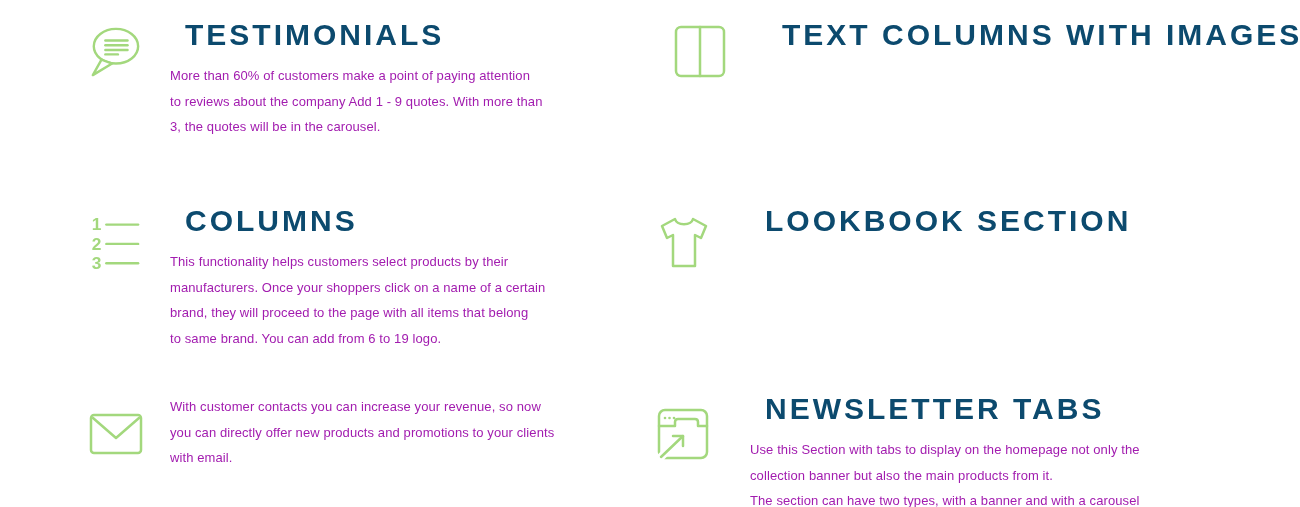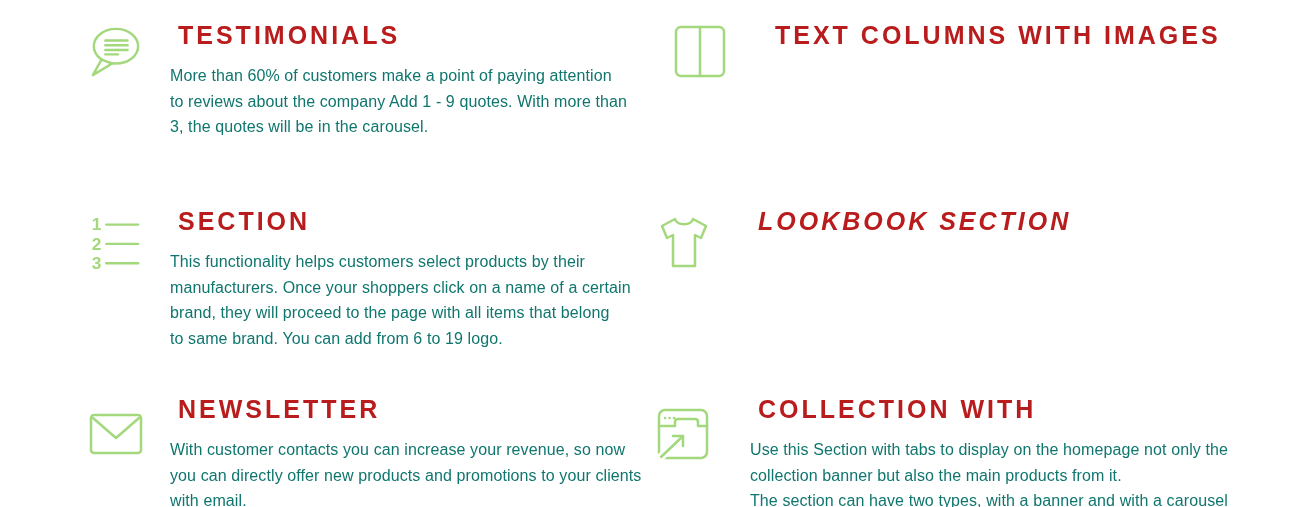--- a/index.html
+++ b/index.html
@@ -15,48 +15,48 @@
   .feature {
     position: absolute;
     display: flex;
     align-items: flex-start;
   }
   .feature .icon-col { flex: 0 0 auto; }
   .col-l .icon-col { width: 82px; }
   .col-r .icon-col { width: 95px; }
   .feature .text-col { flex: 1 1 auto; }
   .feature h2 {
-    font-size: 25px;
+    font-size: 30px;
     font-weight: 700;
     letter-spacing: 3px;
-    color: #b91c1c;
+    color: #0c4a6e;
     line-height: 30px;
-    margin: 0 0 13px 8px;
+    margin: 0 0 13px 15px;
     white-space: nowrap;
   }
   .feature p {
-    font-size: 16px;
+    font-size: 13px;
     line-height: 25.5px;
-    color: #0f766e;
+    color: #a21caf;
     letter-spacing: 0.1px;
     white-space: pre;
   }
   .icon { display: block; }
   .icon svg { display: block; }
   .icon-chat       { margin-top: 2px; }
   .icon-columns    { margin-top: 5px; }
   .icon-logolist   { margin-top: 4px; }
   .icon-tshirt     { margin-top: 9px; }
   .icon-envelope   { margin-top: 18px; }
   .icon-collection { margin-top: 11px; }
   
   .pos-r1l { left: 88px;  top: 20px;  width: 552px; }
   .pos-r1r { left: 672px; top: 20px;  width: 585px; }
   .pos-r2l { left: 88px;  top: 206px; width: 552px; }
-  .pos-r2r { left: 655px; top: 206px; width: 585px; font-style: italic; }
+  .pos-r2r { left: 655px; top: 206px; width: 585px; }
   .pos-r3l { left: 88px;  top: 394px; width: 552px; }
   .pos-r3r { left: 655px; top: 394px; width: 585px; }
   .g { stroke: #a3d87d; stroke-width: 2.5; fill: none; stroke-linecap: round; stroke-linejoin: round; }
   .g-fill { fill: #a3d87d; }
   .g-mask { stroke: #ffffff; stroke-width: 8; fill: none; stroke-linecap: butt; }
   .g-digit { fill: #a3d87d; font-family: "Liberation Sans", sans-serif; font-size: 18px; font-weight: 700; }
 </style>
 </head>
 <body>
 
@@ -104,21 +104,21 @@
           <text class="g-digit" x="4" y="20">1</text>
           <line class="g" x1="19" y1="14" x2="52" y2="14"></line>
           <text class="g-digit" x="4" y="40">2</text>
           <line class="g" x1="19" y1="34" x2="52" y2="34"></line>
           <text class="g-digit" x="4" y="60">3</text>
           <line class="g" x1="19" y1="54" x2="52" y2="54"></line>
         </svg>
       </span>
     </div>
     <div class="text-col">
-      <h2>SECTION</h2>
+      <h2>COLUMNS</h2>
       <p>This functionality helps customers select products by their
 manufacturers. Once your shoppers click on a name of a certain
 brand, they will proceed to the page with all items that belong
 to same brand. You can add from 6 to 19 logo.</p>
     </div>
   </section>
 
   <section class="feature col-r pos-r2r">
     <div class="icon-col">
       <span class="icon icon-tshirt">
@@ -135,21 +135,20 @@
   <section class="feature col-l pos-r3l">
     <div class="icon-col">
       <span class="icon icon-envelope">
         <svg width="56" height="44" viewBox="0 0 56 44">
           <rect class="g" x="3" y="3" width="50" height="38" rx="3"></rect>
           <polyline class="g" points="5,6 28,26 51,6"></polyline>
         </svg>
       </span>
     </div>
     <div class="text-col">
-      <h2>NEWSLETTER</h2>
       <p>With customer contacts you can increase your revenue, so now
 you can directly offer new products and promotions to your clients
 with email.</p>
     </div>
   </section>
 
   <section class="feature col-r pos-r3r">
     <div class="icon-col">
       <span class="icon icon-collection">
         <svg width="58" height="58" viewBox="0 0 58 58">
@@ -158,20 +157,20 @@
           <circle class="g-fill" cx="10" cy="13" r="1.3"></circle>
           <circle class="g-fill" cx="14.5" cy="13" r="1.3"></circle>
           <circle class="g-fill" cx="19" cy="13" r="1.3"></circle>
           <line class="g-mask" x1="2" y1="56" x2="14" y2="44"></line>
           <line class="g" x1="6" y1="52" x2="28" y2="31"></line>
           <polyline class="g" points="18,31 28,31 28,41"></polyline>
         </svg>
       </span>
     </div>
     <div class="text-col">
-      <h2>COLLECTION WITH</h2>
+      <h2>NEWSLETTER TABS</h2>
       <p>Use this Section with tabs to display on the homepage not only the
 collection banner but also the main products from it.
 The section can have two types, with a banner and with a carousel</p>
     </div>
   </section>
 
 </div>
 
 </body></html>

